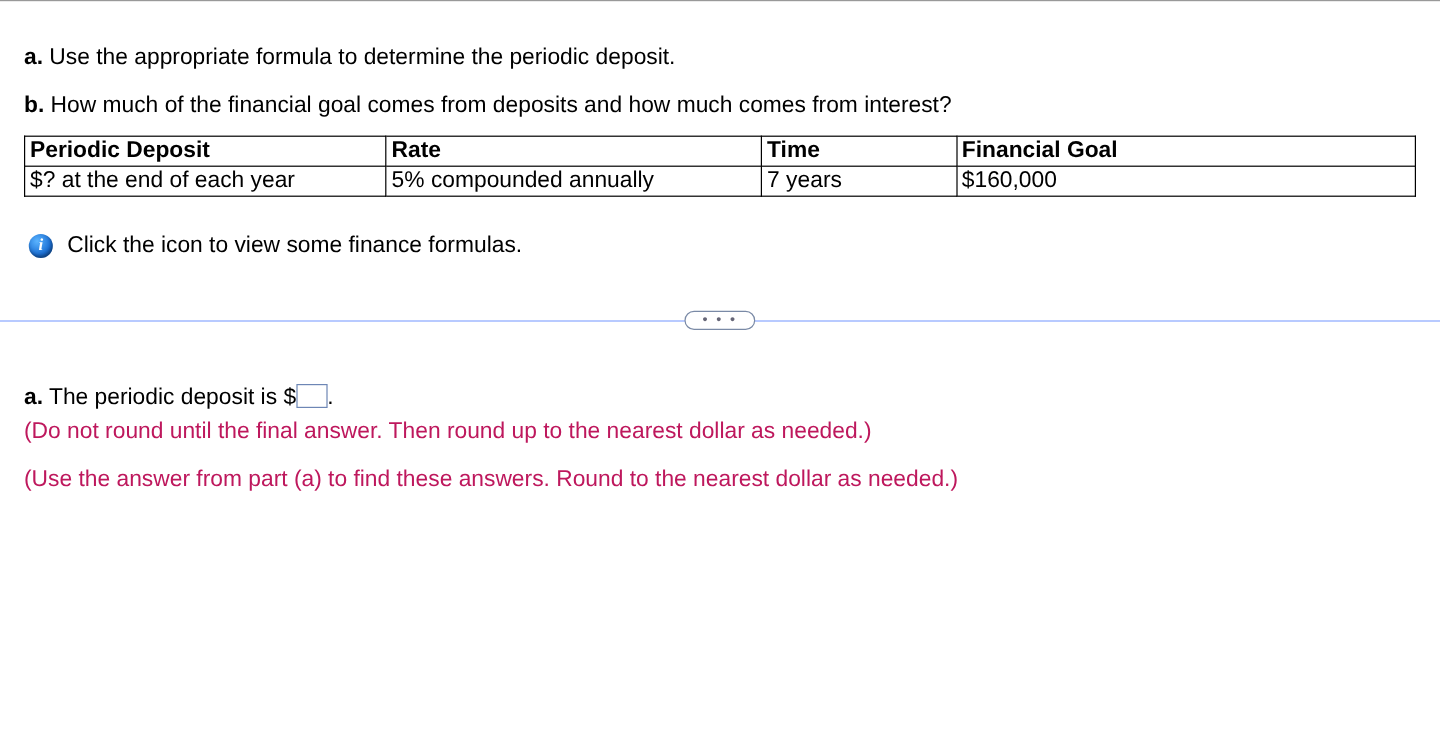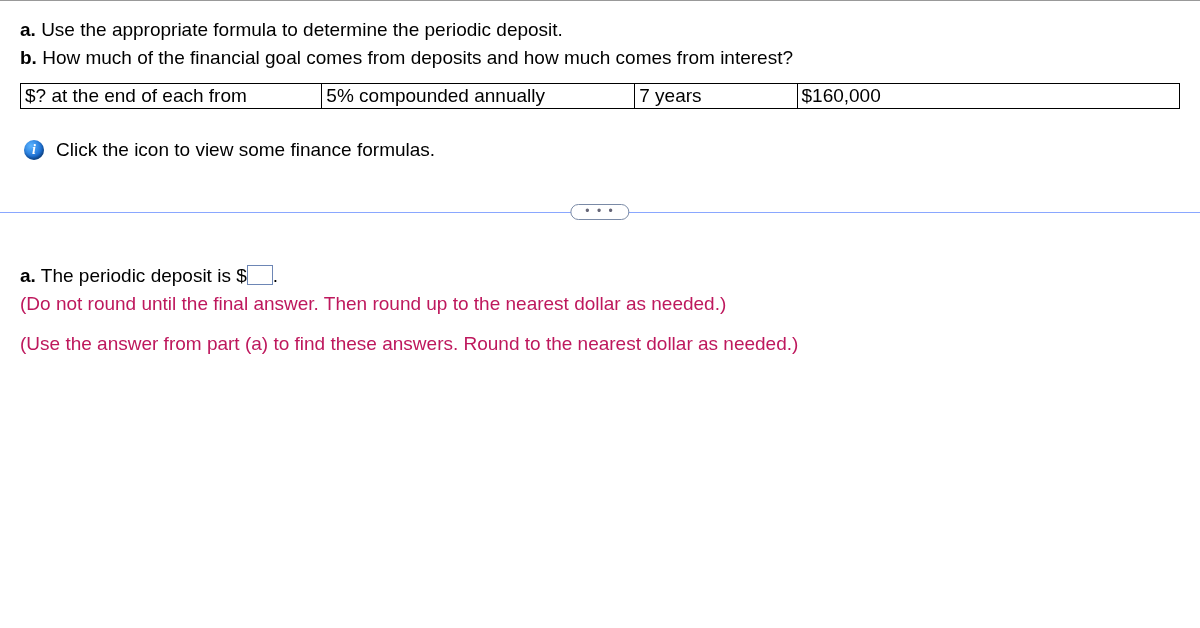--- a/index.html
+++ b/index.html
@@ -10,21 +10,21 @@
     color: #000;
     background: #fff;
   }
   .page {
     width: 1200px;
     height: 628px;
     box-sizing: border-box;
     padding: 18px 20px 0 20px;
     border-top: 1px solid #999;
   }
-  .line { margin: 0 0 6px 0; }
+  .line { margin: 18px 0 6px 0; }
   .bold { font-weight: bold; }
 
   table.data {
     border-collapse: collapse;
     width: 100%;
     margin-top: 14px;
     font-size: 19px;
   }
   table.data td {
     border: 1px solid #000;
@@ -115,22 +115,28 @@
   </div>
 
   <table class="data">
     <colgroup>
       <col style="width:26%">
         <col style="width:27%">
         <col style="width:14%">
         <col style="width:33%">
     </colgroup>
     <tbody>
+        <tr class="hdr">
+      <td>Periodic Deposit</td>
+      <td>Rate</td>
+      <td>Time</td>
+      <td>Financial Goal</td>
+    </tr>
     <tr>
-      <td>$? at the end of each from</td>
+      <td>$? at the end of each year</td>
       <td>5% compounded annually</td>
       <td>7 years</td>
       <td>$160,000</td>
     </tr>
   </tbody>
     </table>
 
   <div class="info-row">
     <div class="info-icon">i</div>
     <div>Click the icon to view some finance formulas.</div>

